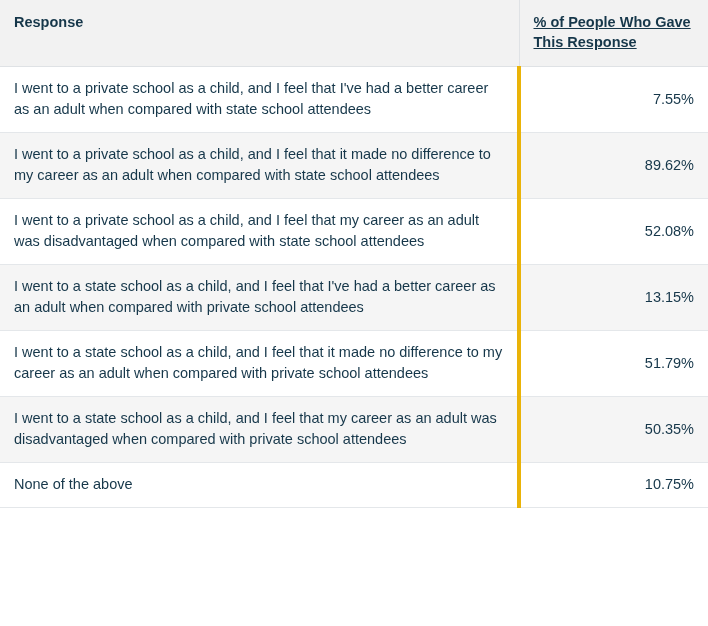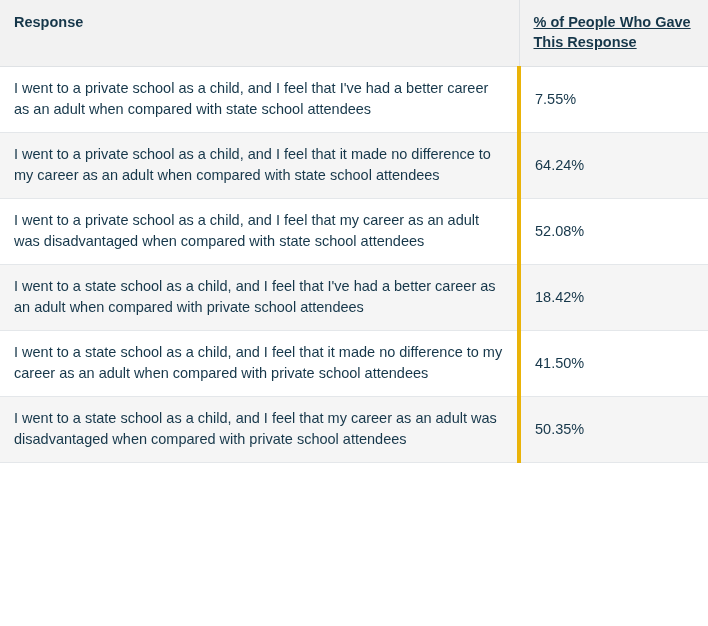--- a/index.html
+++ b/index.html
@@ -56,20 +56,21 @@
     border-right: none;
   }
   table.survey-table tbody tr.alt td {
     background: #f5f5f5;
   }
   table.survey-table tbody tr:last-child td {
     border-bottom: 1px solid #e4e7ea;
   }
   td.pct-cell {
     white-space: nowrap;
+    text-align: right;
   }
 </style>
 </head>
 <body>
 
 <div class="table-wrap">
   <table class="survey-table">
     <colgroup>
       <col class="col-response">
       <col class="col-pct">
@@ -80,33 +81,37 @@
         <th>% of People Who Gave This Response</th>
       </tr>
     </thead>
     <tbody>
       <tr>
         <td>I went to a private school as a child, and I feel that I've had a better career as an adult when compared with state school attendees</td>
         <td class="pct-cell">7.55%</td>
       </tr>
       <tr class="alt">
         <td>I went to a private school as a child, and I feel that it made no difference to my career as an adult when compared with state school attendees</td>
-        <td class="pct-cell">64.24%</td>
+        <td class="pct-cell">89.62%</td>
       </tr>
       <tr>
         <td>I went to a private school as a child, and I feel that my career as an adult was disadvantaged when compared with state school attendees</td>
         <td class="pct-cell">52.08%</td>
       </tr>
       <tr class="alt">
         <td>I went to a state school as a child, and I feel that I've had a better career as an adult when compared with private school attendees</td>
-        <td class="pct-cell">18.42%</td>
+        <td class="pct-cell">13.15%</td>
       </tr>
       <tr>
         <td>I went to a state school as a child, and I feel that it made no difference to my career as an adult when compared with private school attendees</td>
-        <td class="pct-cell">41.50%</td>
+        <td class="pct-cell">51.79%</td>
       </tr>
       <tr class="alt">
         <td>I went to a state school as a child, and I feel that my career as an adult was disadvantaged when compared with private school attendees</td>
         <td class="pct-cell">50.35%</td>
+      </tr>
+      <tr>
+        <td>None of the above</td>
+        <td class="pct-cell">10.75%</td>
       </tr>
     </tbody>
   </table>
 </div>
 
 </body></html>

